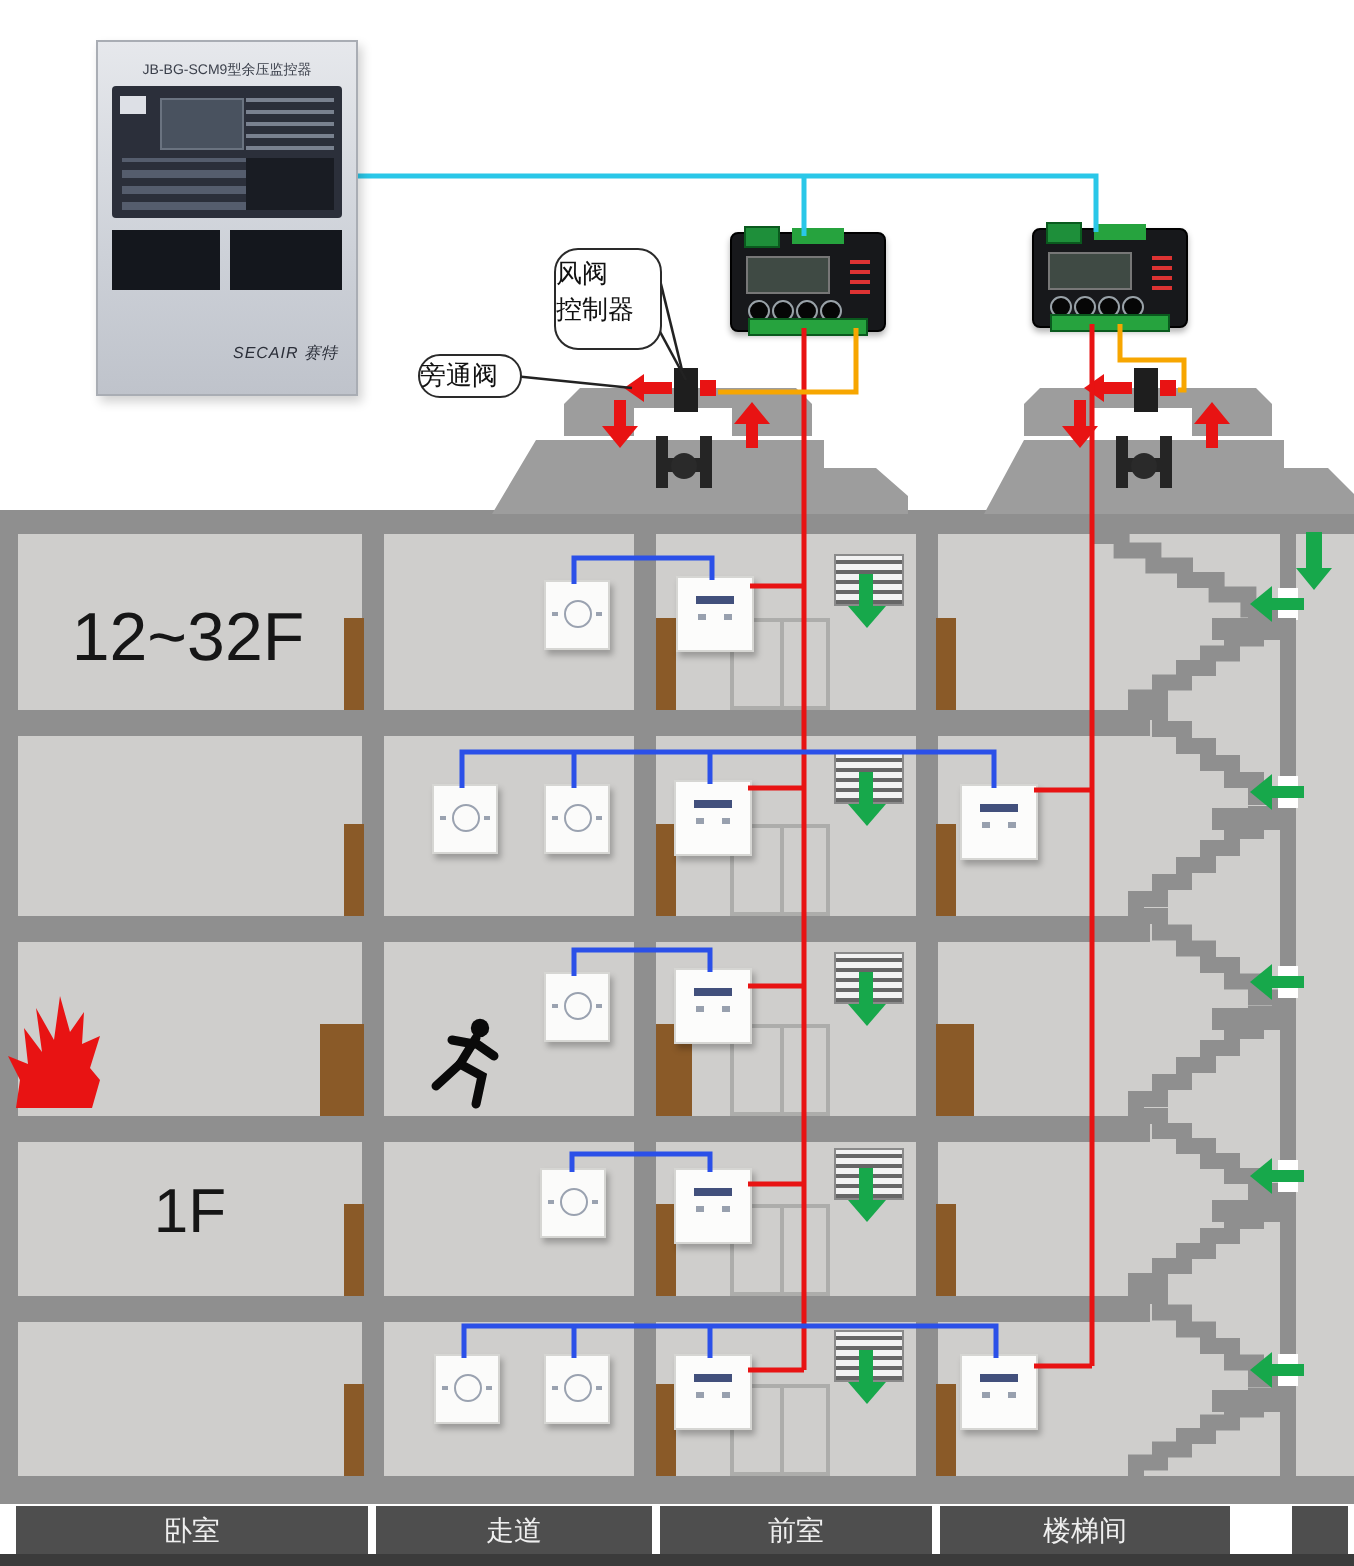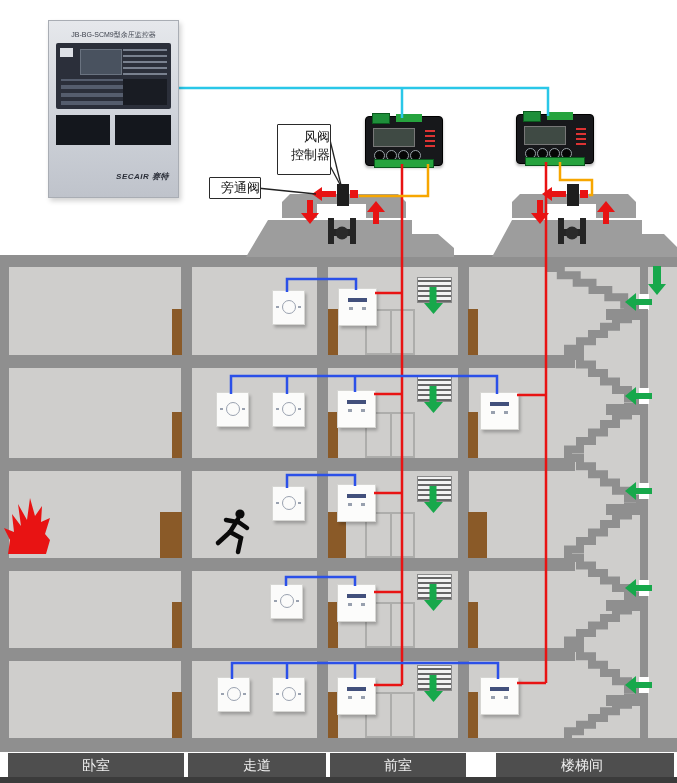--- a/index.html
+++ b/index.html
@@ -35,50 +35,52 @@
   
   .panel{background:linear-gradient(180deg,#e6e8ec 0%,#cdd1d8 60%,#bfc3cb 100%);
     border:1px solid #a9adb4;box-shadow:2px 3px 5px rgba(0,0,0,.18);}
   .panel-title{position:absolute;left:0;top:9px;width:100%;text-align:center;font-size:7px;color:#3a3f4a;}
   .keypad{background:#2b2f3a;border-radius:2px;}
   .lcd{background:#49525f;border:1px solid #6a7380;}
   .btngrid{background-image:repeating-linear-gradient(0deg,#555d6d 0 4px,#2b2f3a 4px 8px),
     repeating-linear-gradient(90deg,rgba(43,47,58,.95) 0 2px,transparent 2px 10px);}
   .ledrows{background-image:repeating-linear-gradient(0deg,#79818f 0 2px,transparent 2px 6px);}
   .win{background:#14171d;}
-  .brand{position:absolute;right:9px;top:150px;font-size:8px;font-weight:bold;font-style:italic;color:#2a2e38;letter-spacing:.5px;}
+  .brand{position:absolute;right:9px;top:150px;font-size:8px;font-weight:normal;font-style:italic;color:#2a2e38;letter-spacing:.5px;}
   .room-label{font-size:15px;color:#1a1a1a;text-align:center;}
   
   .ctrl{width:76px;height:48px;background:#17181b;border:1px solid #000;border-radius:4px;
     box-shadow:0 2px 3px rgba(0,0,0,.3);}
   .ctrl .cl{background:#3f4a44;border:1px solid #777;}
   .ctrl .cb{width:9px;height:9px;border-radius:50%;background:#060606;border:1.5px solid #99a2a8;}
   
-  .callout{background:#fff;border:1.5px solid #2a2a2a;border-radius:1px;text-align:right;
+  .callout{background:#fff;border:1.5px solid #2a2a2a;border-radius:12px;text-align:left;
     font-size:13px;color:#111;z-index:6;}
 </style>
 </head>
 <body>
 
 <div id="canvas">
 
   <div class="abs bg" style="left:0;top:255px;width:677px;height:497px"></div>
   <div class="abs slab" style="left:0;top:255px;width:677px;height:12px"></div>
   <div class="abs slab" style="left:0;top:738px;width:677px;height:14px"></div>
   <div class="abs wall" style="left:0;top:267px;width:9px;height:471px"></div>
   <div class="abs wall" style="left:181px;top:267px;width:11px;height:471px"></div>
   <div class="abs wall" style="left:317px;top:267px;width:11px;height:471px"></div>
   <div class="abs wall" style="left:458px;top:267px;width:11px;height:471px"></div>
   <div class="abs wall" style="left:640px;top:267px;width:8px;height:471px"></div>
 
+  <div class="abs floor-label" style="left:14px;top:300px;width:160px;font-size:34px">12~32F</div>
+  <div class="abs floor-label" style="left:35px;top:588px;width:120px;font-size:31px">1F</div>
 
   <div class="abs zone-bar" style="left:188px;top:753px;width:138px">走道</div>
   <div class="abs zone-bar" style="left:8px;top:753px;width:176px">卧室</div>
   <div class="abs zone-bar" style="left:330px;top:753px;width:136px">前室</div>
-  <div class="abs zone-bar" style="left:496px;top:753px;width:172px">楼梯间</div>
+  <div class="abs zone-bar" style="left:470px;top:753px;width:145px">楼梯间</div>
   <div class="abs zone-bar" style="left:646px;top:753px;width:28px"></div>
   <div class="abs bottom-strip" style="left:0;top:777px;width:677px;height:6px"></div>
 
   <svg id="base-svg" class="layer" width="677" height="783" style="z-index:2">
       <path d="M246,257 L268,220 L412,220 L412,234 L438,234 L454,248 L454,257 Z" fill="#9d9d9d"></path>
       <path d="M282,218 L282,202 L290,194 L398,194 L406,202 L406,218 Z" fill="#9d9d9d"></path>
       <rect x="317" y="204" width="49" height="16" fill="#fff"></rect>
       <rect x="328" y="218" width="6" height="26" fill="#252525"></rect>
       <rect x="350" y="218" width="6" height="26" fill="#252525"></rect>
       <rect x="334" y="229" width="16" height="7" fill="#252525"></rect>

